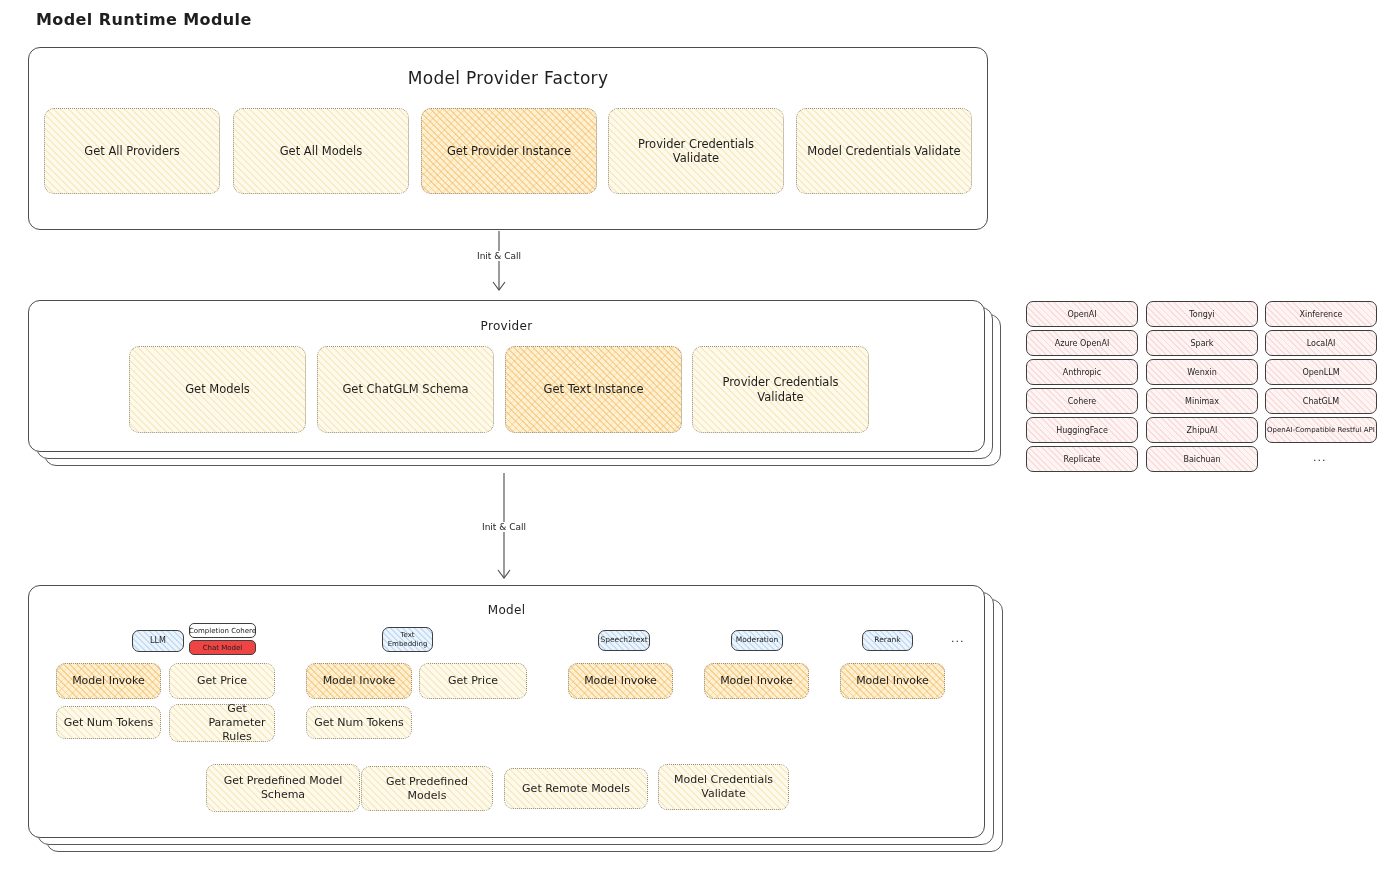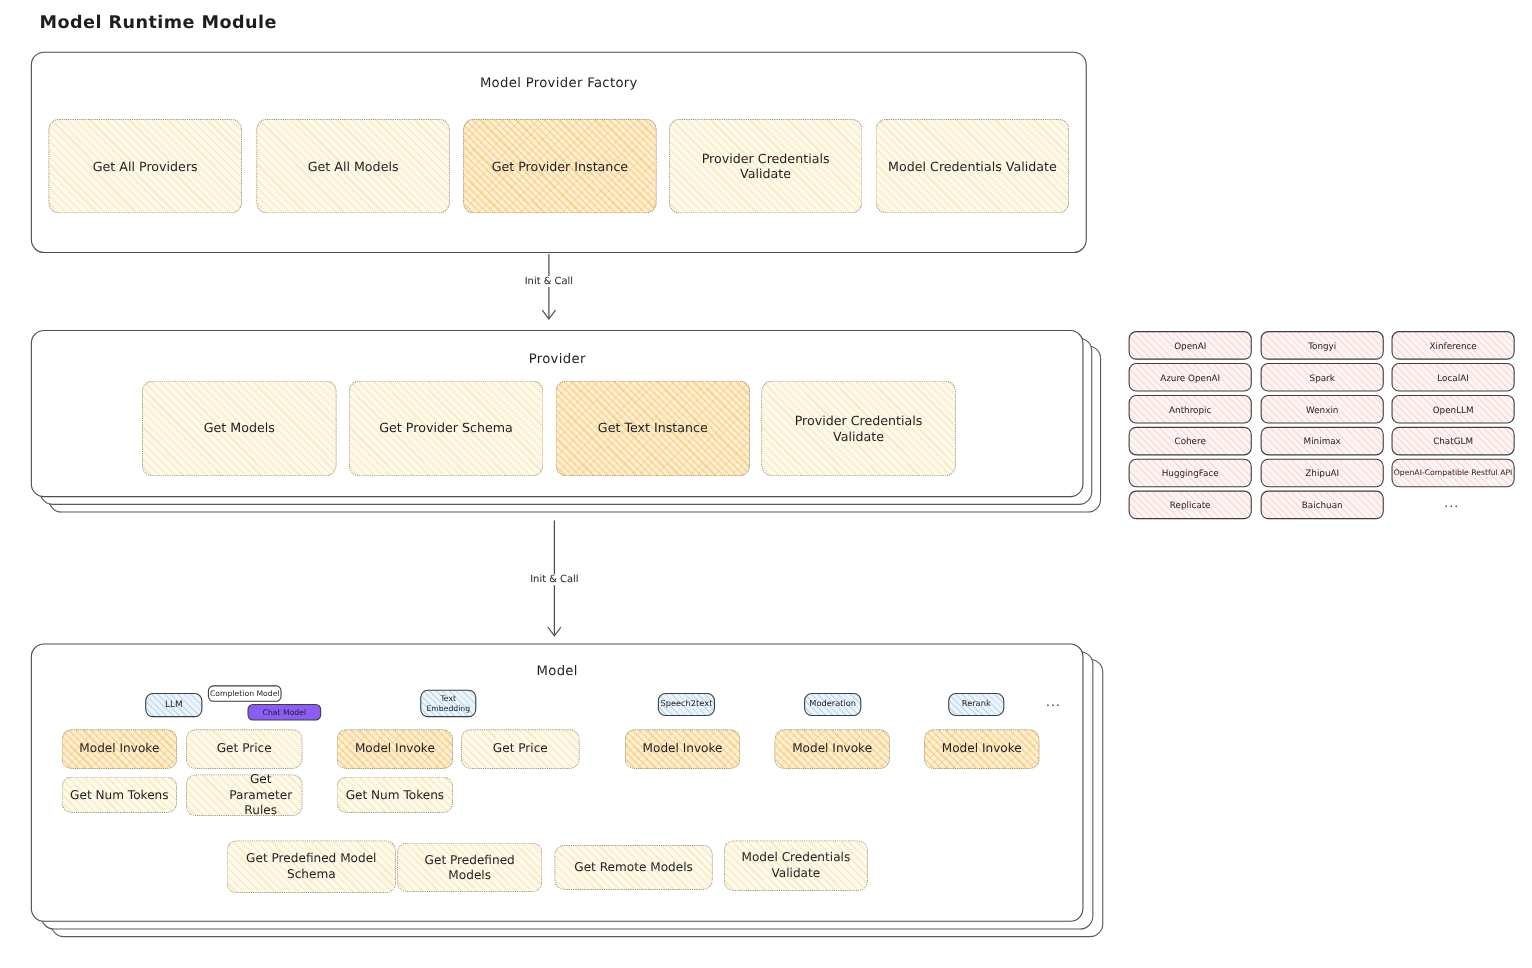--- a/index.html
+++ b/index.html
@@ -35,53 +35,53 @@
     background-color:#ebf4fc;
     background-image:repeating-linear-gradient(45deg,rgba(108,168,218,.30) 0 1.2px,transparent 1.2px 4.2px);
   }
   .pink-box{box-sizing:border-box;border:1.2px solid #3e3e3e;border-radius:7px;display:flex;align-items:center;justify-content:center;
       font-size:8px;white-space:nowrap;}
   .pink-box.small-text{font-size:7px;}
   .blue-tag{box-sizing:border-box;border:1.2px solid #3e3e3e;border-radius:7px;display:flex;align-items:center;justify-content:center;
       text-align:center;font-size:7.5px;line-height:1.15;padding:1px 2px;}
   .white-tag{box-sizing:border-box;border:1.1px solid #3e3e3e;border-radius:5px;background:#ffffff;display:flex;align-items:center;justify-content:center;
       font-size:7px;white-space:nowrap;}
-  .white-tag.chat{background:#8b5cf6;margin-left:36px;}
+  .white-tag.chat{background:#ef4444;}
   .arrow-label{font-size:9px;background:#ffffff;padding:0 4px;white-space:nowrap;}
   .ellipsis{font-size:11px;letter-spacing:1px;}
   svg{display:block;}
 </style>
 </head>
 <body>
 
 <div class="canvas">
 
   <div class="abs main-title">Model Runtime Module</div>
 
   <div class="abs bigbox" style="left:28px;top:47px;width:960px;height:183px;">
-    <div class="gtitle" style="font-size:12px;">Model Provider Factory</div>
+    <div class="gtitle" style="font-size:17px;">Model Provider Factory</div>
     <div class="abs op hatch-yellow" style="left:15px;top:60px;width:176px;height:86px;">Get All Providers</div>
     <div class="abs op hatch-orange" style="left:392px;top:60px;width:176px;height:86px;">Get Provider Instance</div>
     <div class="abs op hatch-yellow" style="left:204px;top:60px;width:176px;height:86px;">Get All Models</div>
     <div class="abs op hatch-yellow" style="left:579px;top:60px;width:176px;height:86px;">Provider Credentials Validate</div>
     <div class="abs op hatch-yellow" style="left:767px;top:60px;width:176px;height:86px;">Model Credentials Validate</div>
   </div>
 
   <svg class="abs" style="left:488px;top:231px;" width="22" height="64">
     <line x1="11" y1="0" x2="11" y2="58" stroke="#4a4a4a" stroke-width="1.1"></line>
     <polyline points="5,51 11,59 17,51" fill="none" stroke="#4a4a4a" stroke-width="1.1"></polyline>
   </svg>
   <div class="abs arrow-label" style="left:473px;top:251px;">Init &amp; Call</div>
 
   <div class="abs stack-layer" style="left:44px;top:314px;width:957px;height:152px;"></div>
   <div class="abs stack-layer" style="left:36px;top:307px;width:957px;height:152px;"></div>
   <div class="abs bigbox" style="left:28px;top:300px;width:957px;height:152px;padding-left:12px;">
     <div class="gtitle" style="top:18px;font-size:12px;">Provider</div>
     <div class="abs op hatch-yellow" style="left:100px;top:45px;width:177px;height:87px;">Get Models</div>
-    <div class="abs op hatch-yellow" style="left:288px;top:45px;width:177px;height:87px;">Get Provider Schema</div>
+    <div class="abs op hatch-yellow" style="left:288px;top:45px;width:177px;height:87px;">Get ChatGLM Schema</div>
     <div class="abs op hatch-orange" style="left:476px;top:45px;width:177px;height:87px;">Get Text Instance</div>
     <div class="abs op hatch-yellow" style="left:663px;top:45px;width:177px;height:87px;">Provider Credentials Validate</div>
   </div>
 
   <div class="abs pink-box hatch-pink" style="left:1026px;top:301px;width:112px;height:26px;">OpenAI</div>
   <div class="abs pink-box hatch-pink" style="left:1146px;top:301px;width:112px;height:26px;">Tongyi</div>
   <div class="abs pink-box hatch-pink" style="left:1265px;top:301px;width:112px;height:26px;">Xinference</div>
   <div class="abs pink-box hatch-pink" style="left:1026px;top:330px;width:112px;height:26px;">Azure OpenAI</div>
   <div class="abs pink-box hatch-pink" style="left:1146px;top:330px;width:112px;height:26px;">Spark</div>
   <div class="abs pink-box hatch-pink" style="left:1265px;top:330px;width:112px;height:26px;">LocalAI</div>
@@ -103,21 +103,21 @@
     <polyline points="5,97 11,105 17,97" fill="none" stroke="#4a4a4a" stroke-width="1.1"></polyline>
   </svg>
   <div class="abs arrow-label" style="left:478px;top:522px;">Init &amp; Call</div>
 
   <div class="abs stack-layer" style="left:46px;top:599px;width:957px;height:253px;"></div>
   <div class="abs stack-layer" style="left:37px;top:592px;width:957px;height:253px;"></div>
   <div class="abs bigbox" style="left:28px;top:585px;width:957px;height:253px;">
     <div class="gtitle" style="top:17px;font-size:12px;">Model</div>
 
     <div class="abs blue-tag hatch-blue" style="left:103px;top:44px;width:52px;height:22px;font-size:8px;">LLM</div>
-    <div class="abs white-tag" style="left:160px;top:37px;width:67px;height:15px;">Completion Model</div>
+    <div class="abs white-tag" style="left:160px;top:37px;width:67px;height:15px;">Completion Cohere</div>
     <div class="abs white-tag chat" style="left:160px;top:54px;width:67px;height:15px;">Chat Model</div>
     <div class="abs blue-tag hatch-blue" style="left:353px;top:41px;width:51px;height:25px;font-size:7px;">Text Embedding</div>
     <div class="abs blue-tag hatch-blue" style="left:569px;top:44px;width:52px;height:21px;">Speech2text</div>
     <div class="abs blue-tag hatch-blue" style="left:702px;top:44px;width:52px;height:21px;">Moderation</div>
     <div class="abs blue-tag hatch-blue" style="left:833px;top:44px;width:51px;height:21px;">Rerank</div>
     <div class="abs ellipsis" style="left:922px;top:46px;">...</div>
 
     <div class="abs op op-sm hatch-orange" style="left:27px;top:77px;width:105px;height:36px;">Model Invoke</div>
     <div class="abs op op-sm hatch-yellow" style="left:140px;top:77px;width:106px;height:36px;">Get Price</div>
     <div class="abs op op-sm hatch-orange" style="left:277px;top:77px;width:106px;height:36px;">Model Invoke</div>

